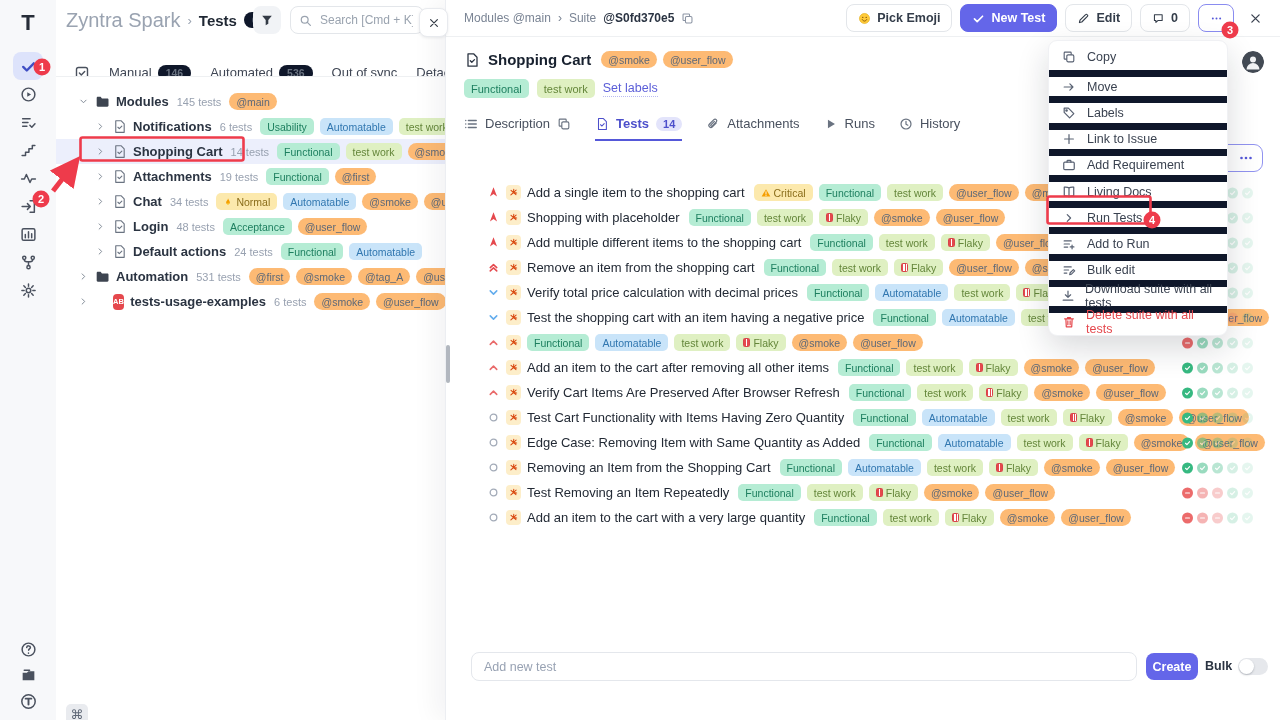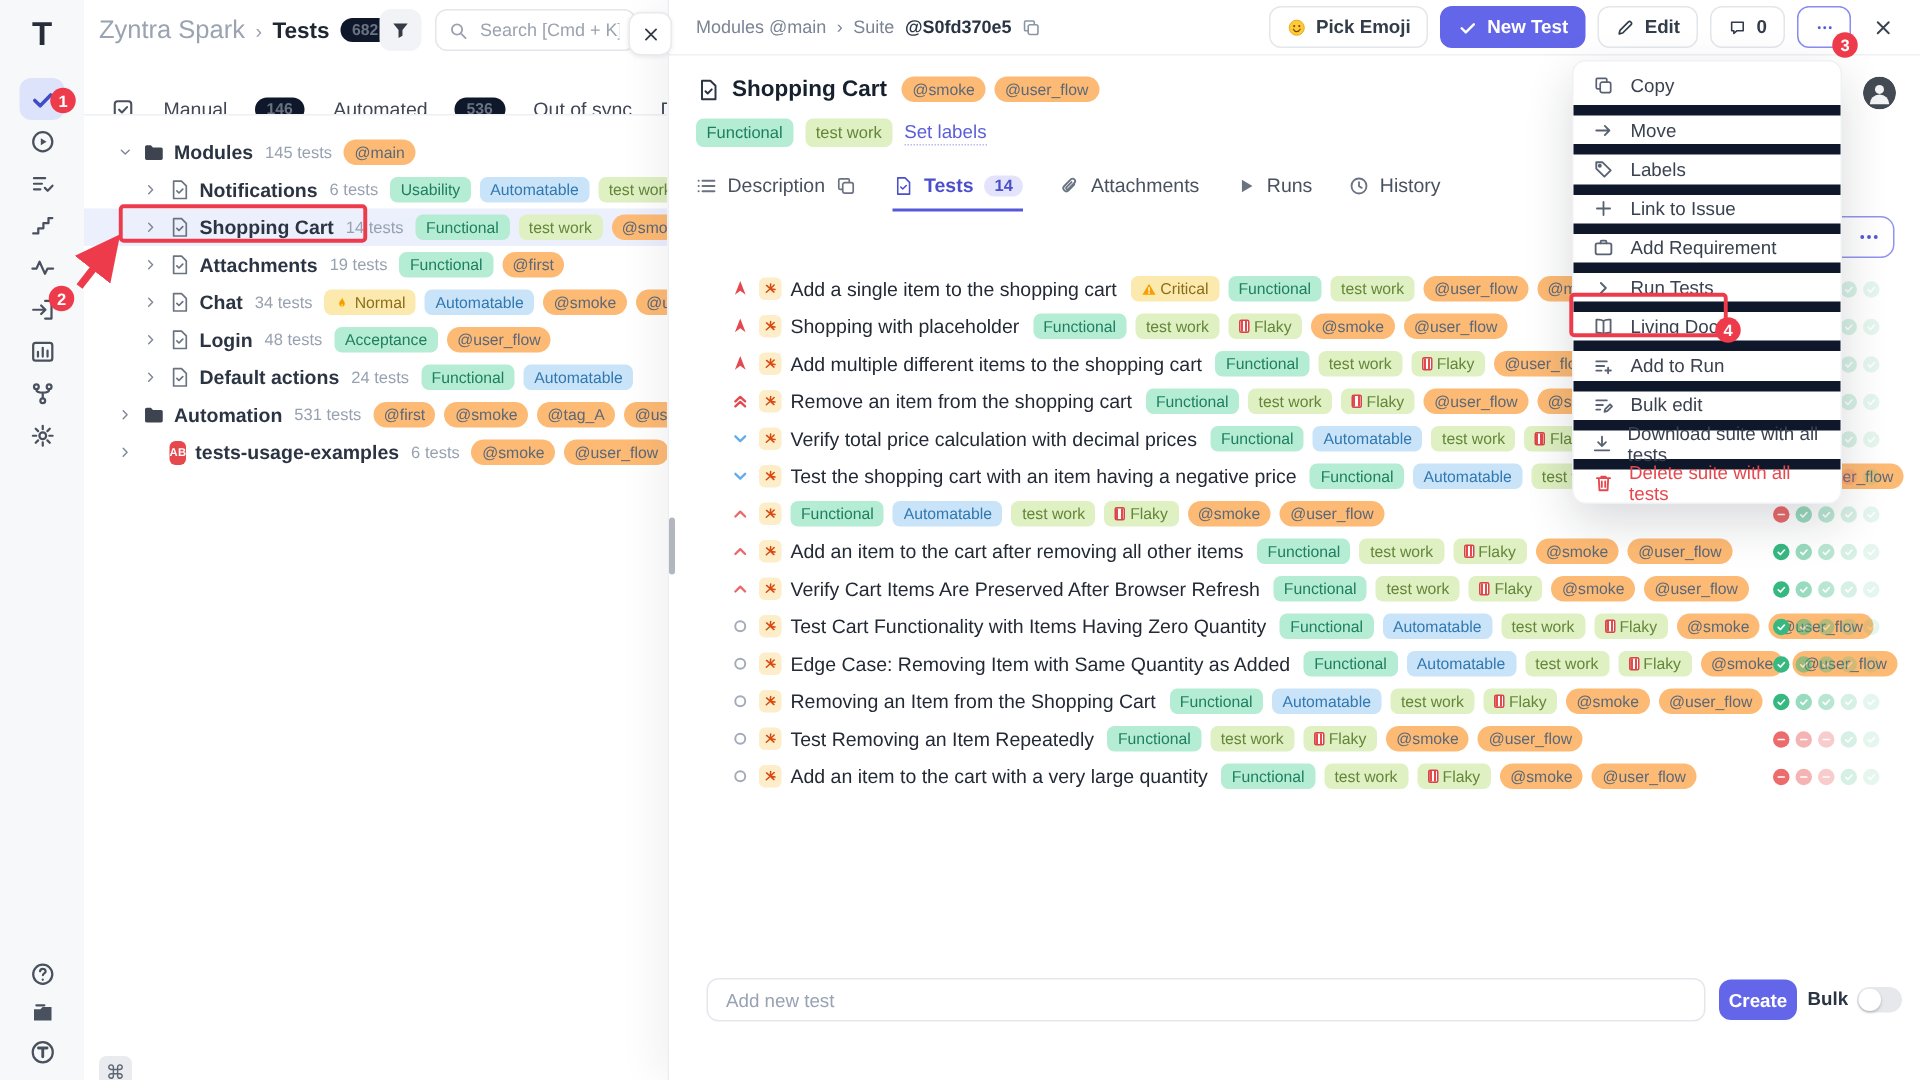--- a/index.html
+++ b/index.html
@@ -22,40 +22,40 @@
   .rail-item svg{width:17px;height:17px;}
   .rail-sp{flex:1;}
   .rail-bot .rail-item{flex:0 0 26px;}
   .cmd-key{position:absolute;left:66px;top:704px;width:22px;height:20px;background:#e9ebef;
         border-radius:5px;color:#5d6675;font-size:13px;display:flex;align-items:center;justify-content:center;z-index:4;}
 
   
   .lp{position:absolute;left:56px;top:0;width:389px;height:720px;background:#fff;overflow:hidden;}
   .lp-head{position:relative;height:40px;}
   .crumb{position:absolute;left:10px;top:0;height:40px;display:flex;align-items:center;gap:7px;white-space:nowrap;}
-  .crumb .proj{color:#9aa3b1;font-size:17px;font-weight:500;}
+  .crumb .proj{color:#9aa3b1;font-size:20px;font-weight:500;}
   .crumb .sep{color:#9aa3b1;font-size:13px;}
   .crumb .sect{color:#1f2733;font-size:15px;font-weight:700;}
   .cbadge{background:#0f172a;border-radius:9px;padding:2px 8px;font-size:10.5px;font-weight:600;color:#6a7381;}
   .filter-btn{position:absolute;left:197px;top:6px;width:28px;height:28px;border-radius:8px;background:#f1f3f6;
         display:flex;align-items:center;justify-content:center;color:#343b46;}
   .filter-btn svg{width:14px;height:14px;}
   .search-box{position:absolute;left:234px;top:6px;width:134px;height:28px;border:1px solid #e3e6ea;border-radius:8px;
         background:#fff;display:flex;align-items:center;gap:6px;padding:0 8px;color:#9aa3af;}
   .search-box svg{width:13px;height:13px;}
   .search-box input{border:none;outline:none;width:100%;font-size:12px;color:#3d4654;background:transparent;
         font-family:"Liberation Sans",sans-serif;}
   .search-box input::placeholder{color:#9aa3af;}
   .panel-x{position:absolute;left:419px;top:8px;width:29px;height:29px;background:#fff;border:1px solid #e8eaee;
         border-radius:8px;box-shadow:0 1px 3px rgba(16,24,40,.08);display:flex;align-items:center;justify-content:center;
         color:#343b46;z-index:6;}
   .panel-x svg{width:12px;height:12px;}
   .lp-tabs{height:37px;display:flex;align-items:center;gap:19px;padding:0 0 0 18px;border-bottom:1px solid #eef0f2;
         white-space:nowrap;overflow:hidden;}
-  .ftab{display:flex;align-items:flex-start;gap:18px;font-size:13px;color:#3f4654;font-weight:500;margin-top:29px;}
+  .ftab{display:flex;align-items:flex-start;gap:6px;font-size:13px;color:#3f4654;font-weight:500;margin-top:29px;}
   .ftab svg{width:16px;height:16px;color:#4a515e;}
 
   
   .tree{padding-top:12px;}
   .trow{height:25px;display:flex;align-items:center;gap:6px;white-space:nowrap;overflow:hidden;}
   .trow.sel{background:#eceffc;}
   .chev{color:#7e8794;}
   .chev svg{width:11px;height:11px;}
   .ti{color:#3d4450;}
   .ti svg{width:15px;height:15px;}
@@ -1536,32 +1536,32 @@
           <svg viewBox="0 0 16 16" fill="none" stroke="currentColor" stroke-width="1.4" stroke-linecap="round" stroke-linejoin="round">
             <rect x="2" y="4.8" width="12" height="8.4" rx="1.3"></rect>
             <path d="M5.8 4.8V3.7c0-.5.4-.9.9-.9h2.6c.5 0 .9.4.9.9v1.1"></path>
           </svg>
         </span>
         <span>Add Requirement</span>
       </div>
       <div class="mi">
         <span class="ic ">
           <svg viewBox="0 0 16 16" fill="none" stroke="currentColor" stroke-width="1.4" stroke-linecap="round" stroke-linejoin="round">
+            <path d="M8 3.4C7 2.6 5.6 2.4 4.2 2.4H2.6v10h1.6c1.4 0 2.8.2 3.8 1 1-.8 2.4-1 3.8-1h1.6v-10h-1.6c-1.4 0-2.8.2-3.8 1zM8 3.4v10"></path>
+          </svg>
+        </span>
+        <span>Living Docs</span>
+      </div>
+      <div class="mi">
+        <span class="ic ">
+          <svg viewBox="0 0 16 16" fill="none" stroke="currentColor" stroke-width="1.4" stroke-linecap="round" stroke-linejoin="round">
             <path d="M6 4.2 9.8 8 6 11.8"></path>
           </svg>
         </span>
         <span>Run Tests</span>
-      </div>
-      <div class="mi">
-        <span class="ic ">
-          <svg viewBox="0 0 16 16" fill="none" stroke="currentColor" stroke-width="1.4" stroke-linecap="round" stroke-linejoin="round">
-            <path d="M8 3.4C7 2.6 5.6 2.4 4.2 2.4H2.6v10h1.6c1.4 0 2.8.2 3.8 1 1-.8 2.4-1 3.8-1h1.6v-10h-1.6c-1.4 0-2.8.2-3.8 1zM8 3.4v10"></path>
-          </svg>
-        </span>
-        <span>Living Docs</span>
       </div>
       <div class="mi">
         <span class="ic ">
           <svg viewBox="0 0 16 16" fill="none" stroke="currentColor" stroke-width="1.4" stroke-linecap="round" stroke-linejoin="round">
             <path d="M2.5 4.5h8M2.5 8h6M2.5 11.5h4"></path>
             <path d="M11.5 9.3v4.2M9.4 11.4h4.2"></path>
           </svg>
         </span>
         <span>Add to Run</span>
       </div>

